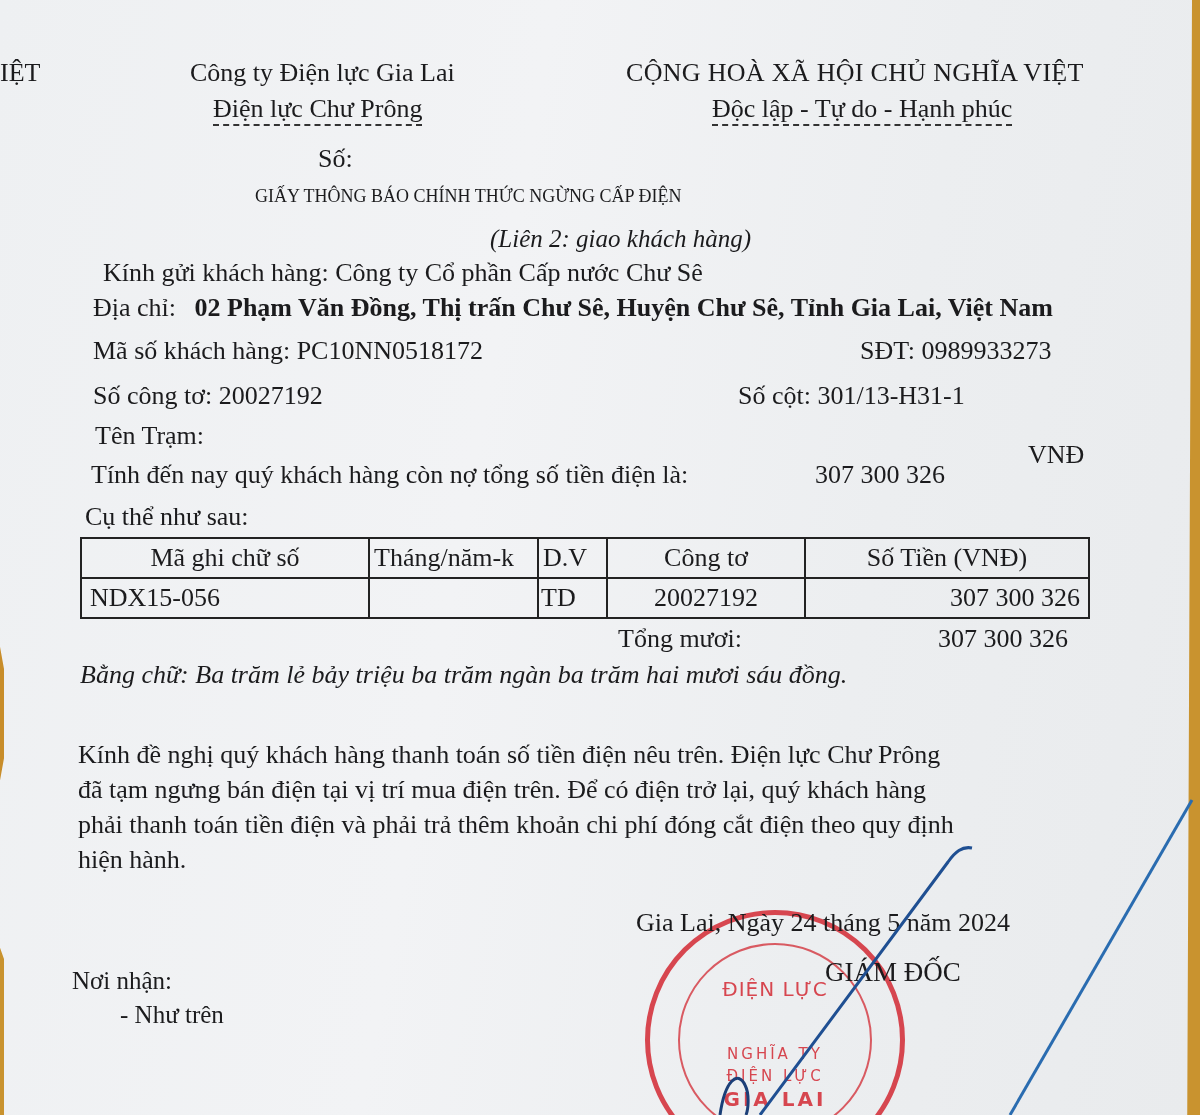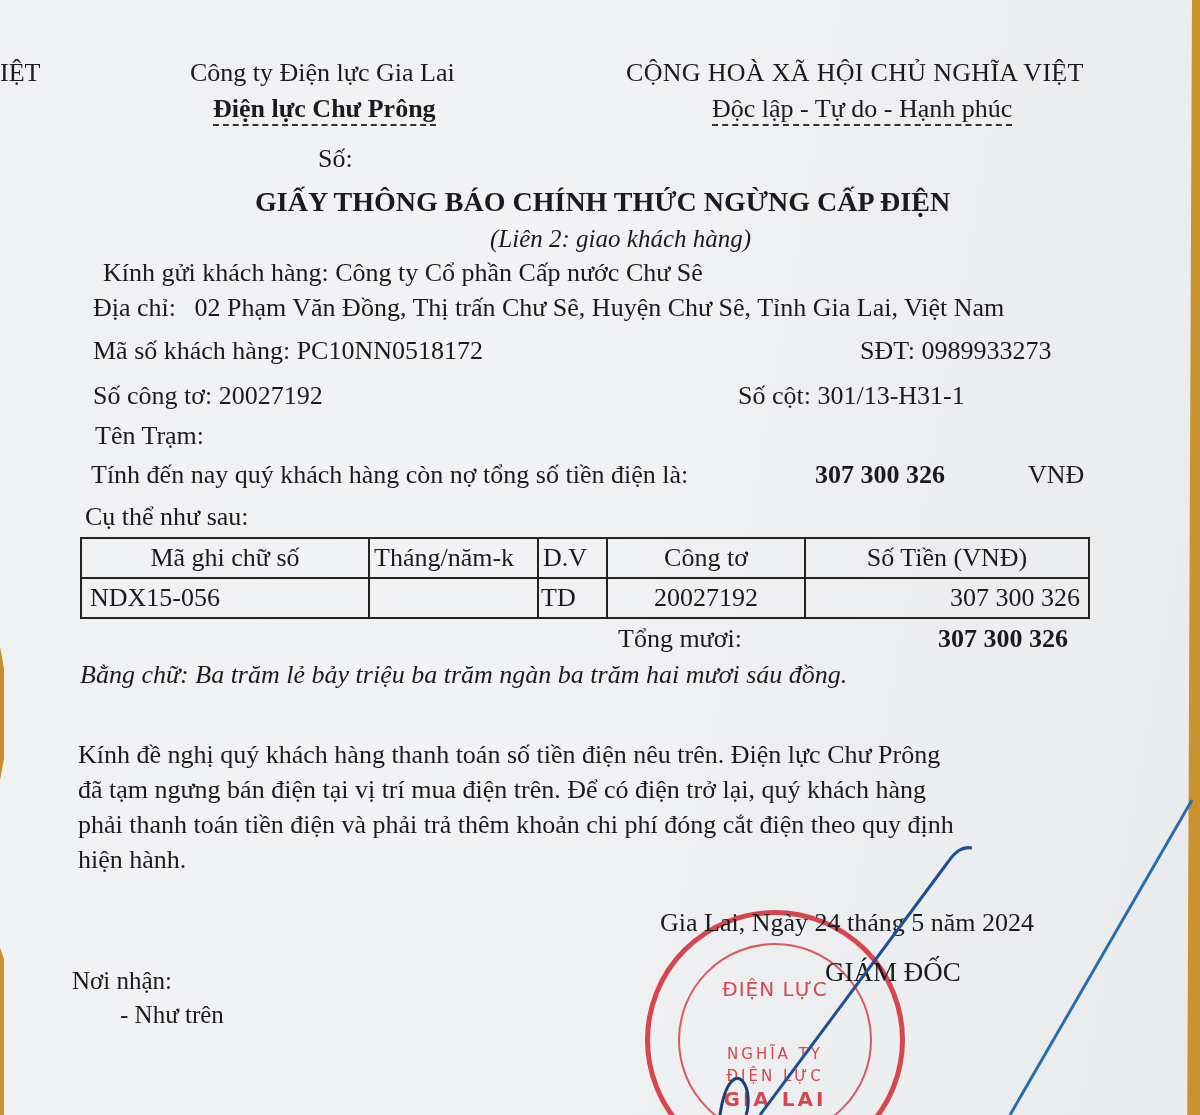--- a/index.html
+++ b/index.html
@@ -11,21 +11,21 @@
   }
   .paper {
     position: absolute; left: 0; top: 0; width: 1192px; height: 1115px;
     background: linear-gradient(100deg, #eef0f2 0%, #f2f3f5 40%, #eceef0 70%, #e9ebed 100%);
     clip-path: polygon(0 0, 100% 0, 99.6% 100%, 4px 100%, 4px 86%, 0 85%, 0 70%, 4px 68%, 4px 60%, 0 58%, 0 31%, 2% 29.5%, 3.5% 31%, 3.6% 52%, 0 54%, 0 0);
   }
   .wood-left { position:absolute; left:0; top:330px; width:30px; height:500px; background:#c88d2a; }
   .abs { position: absolute; white-space: nowrap; }
   .f25 { font-size: 25px; }
   .f26 { font-size: 26px; }
-  .bold { font-weight: bold; }
+  .bold { font-weight: normal; }
   .ital { font-style: italic; }
   .dash-under { border-bottom: 2px dashed #333; padding-bottom: 1px; }
   table.detail {
     position: absolute; left: 80px; top: 537px; width: 1010px;
     border-collapse: collapse; font-size: 26px;
   }
   table.detail td, table.detail th {
     border: 2px solid #222; padding: 2px 8px; font-weight: normal; height: 34px;
   }
   .stamp {
@@ -54,30 +54,30 @@
 <div class="abs f26 bold" style="left:213px; top:94px;">
   <span class="dash-under">Điện lực Chư Prông</span>
 </div>
 <div class="abs f26" style="left:318px; top:144px;">Số:</div>
 
 <div class="abs f26" style="left:626px; top:58px; letter-spacing:0.3px;">CỘNG HOÀ XÃ HỘI CHỦ NGHĨA VIỆT</div>
 <div class="abs f26" style="left:712px; top:94px;">
   <span class="dash-under">Độc lập - Tự do - Hạnh phúc</span>
 </div>
 
-<div class="abs bold" style="left:255px; top:186px; font-size:28px;">GIẤY THÔNG BÁO CHÍNH THỨC NGỪNG CẤP ĐIỆN</div>
+<div class="abs bold" style="left:255px; top:186px; font-size:18px;">GIẤY THÔNG BÁO CHÍNH THỨC NGỪNG CẤP ĐIỆN</div>
 <div class="abs f25 ital" style="left:490px; top:225px;">(Liên 2: giao khách hàng)</div>
 
 <div class="abs f26" style="left:103px; top:258px;">
   <span>Kính gửi khách hàng:</span>
   <span>Công ty Cổ phần Cấp nước Chư Sê</span>
 </div>
 <div class="abs f26" style="left:93px; top:293px;">
   <span>Địa chỉ:</span>
-  <span style="margin-left:12px;">02 Phạm Văn Đồng, Thị trấn Chư Sê, Huyện Chư Sê, Tỉnh Gia Lai, Việt Nam</span>
+  <span style="margin-left:12px;font-weight:bold;">02 Phạm Văn Đồng, Thị trấn Chư Sê, Huyện Chư Sê, Tỉnh Gia Lai, Việt Nam</span>
 </div>
 <div class="abs f26" style="left:93px; top:336px;">
   <span>Mã số khách hàng:</span>
   <span>PC10NN0518172</span>
 </div>
 <div class="abs f26" style="left:860px; top:336px;">
   <span>SĐT:</span>
   <span>0989933273</span>
 </div>
 <div class="abs f26" style="left:93px; top:381px;">
@@ -88,21 +88,21 @@
   <span>Số cột:</span>
   <span>301/13-H31-1</span>
 </div>
 <div class="abs f26" style="left:95px; top:421px;">
   <span>Tên Trạm:</span>
   <span></span>
 </div>
 
 <div class="abs f26" style="left:91px; top:460px;">Tính đến nay quý khách hàng còn nợ tổng số tiền điện là:</div>
 <div class="abs f26 bold" style="left:815px; top:460px;">307 300 326</div>
-<div class="abs f26" style="left:1028px; top:460px;">VNĐ</div>
+<div class="abs f26" style="left:1028px; top:440px;">VNĐ</div>
 <div class="abs f26" style="left:85px; top:502px;">Cụ thể như sau:</div>
 
 <table class="detail">
   <thead>
     <tr>
       <th style="width:270px; text-align:center;">Mã ghi chữ số</th>
       <th style="width:155px; text-align:left; padding-left:4px;">Tháng/năm-k</th>
       <th style="width:55px; text-align:left; padding-left:4px;">D.V</th>
       <th style="width:180px; text-align:center;">Công tơ</th>
       <th style="text-align:center;">Số Tiền (VNĐ)</th>
@@ -130,21 +130,21 @@
 <div class="abs f26" style="left:78px; top:845px;">hiện hành.</div>
 
 <div class="stamp">
   <div class="inner"></div>
   <div class="l1">ĐIỆN LỰC</div>
   <div class="l3">NGHĨA TY</div>
   <div class="l4">ĐIỆN LỰC</div>
   <div class="l5">GIA LAI</div>
 </div>
 
-<div class="abs f26" style="left:660px; top:908px;">Gia Lai, Ngày 24 tháng 5 năm 2024</div>
+<div class="abs f26" style="left:636px; top:908px;">Gia Lai, Ngày 24 tháng 5 năm 2024</div>
 <div class="abs f26" style="left:825px; top:957px; font-size:27px;">GIÁM ĐỐC</div>
 
 <div class="abs f25" style="left:72px; top:967px;">Nơi nhận:</div>
 <div class="abs f25" style="left:120px; top:1001px;">- Như trên</div>
 
 <svg class="ink" width="1200" height="1115">
   <path d="M972 848 C962 846 955 852 948 862 L760 1115" stroke="#1f4f92" stroke-width="3" fill="none"></path>
   <path d="M1192 800 L1010 1115" stroke="#2a6cb0" stroke-width="3" fill="none"></path>
   <path d="M720 1115 C725 1080 738 1070 745 1085 C750 1095 748 1110 746 1115" stroke="#1b3f78" stroke-width="3" fill="none"></path>
 </svg>

